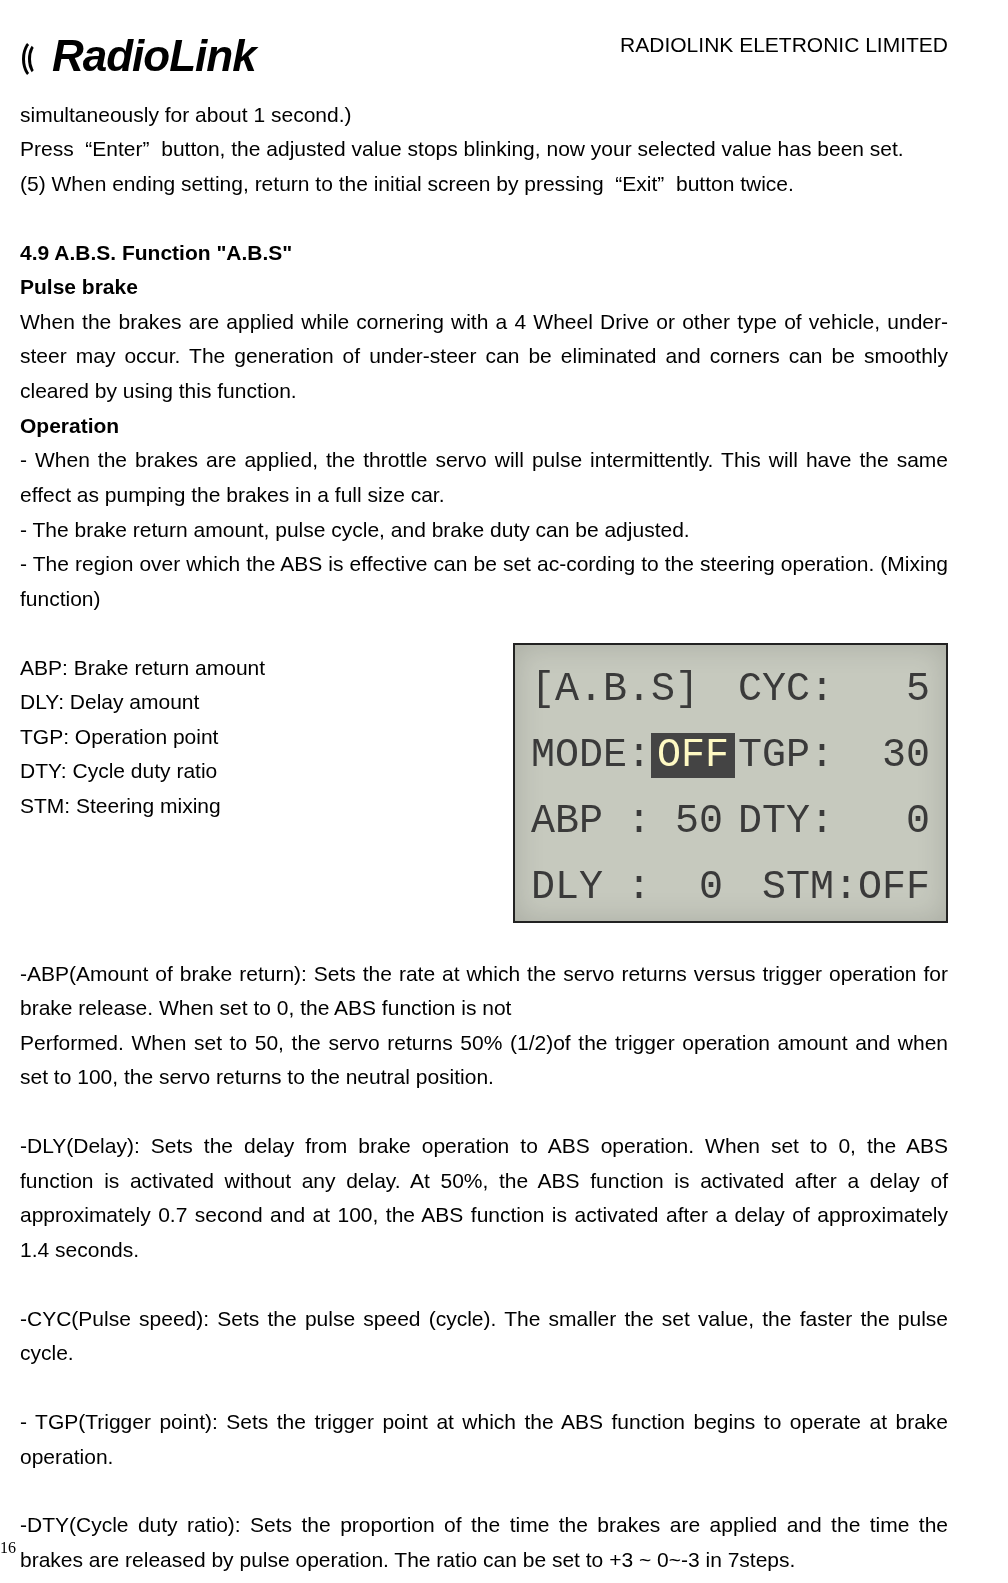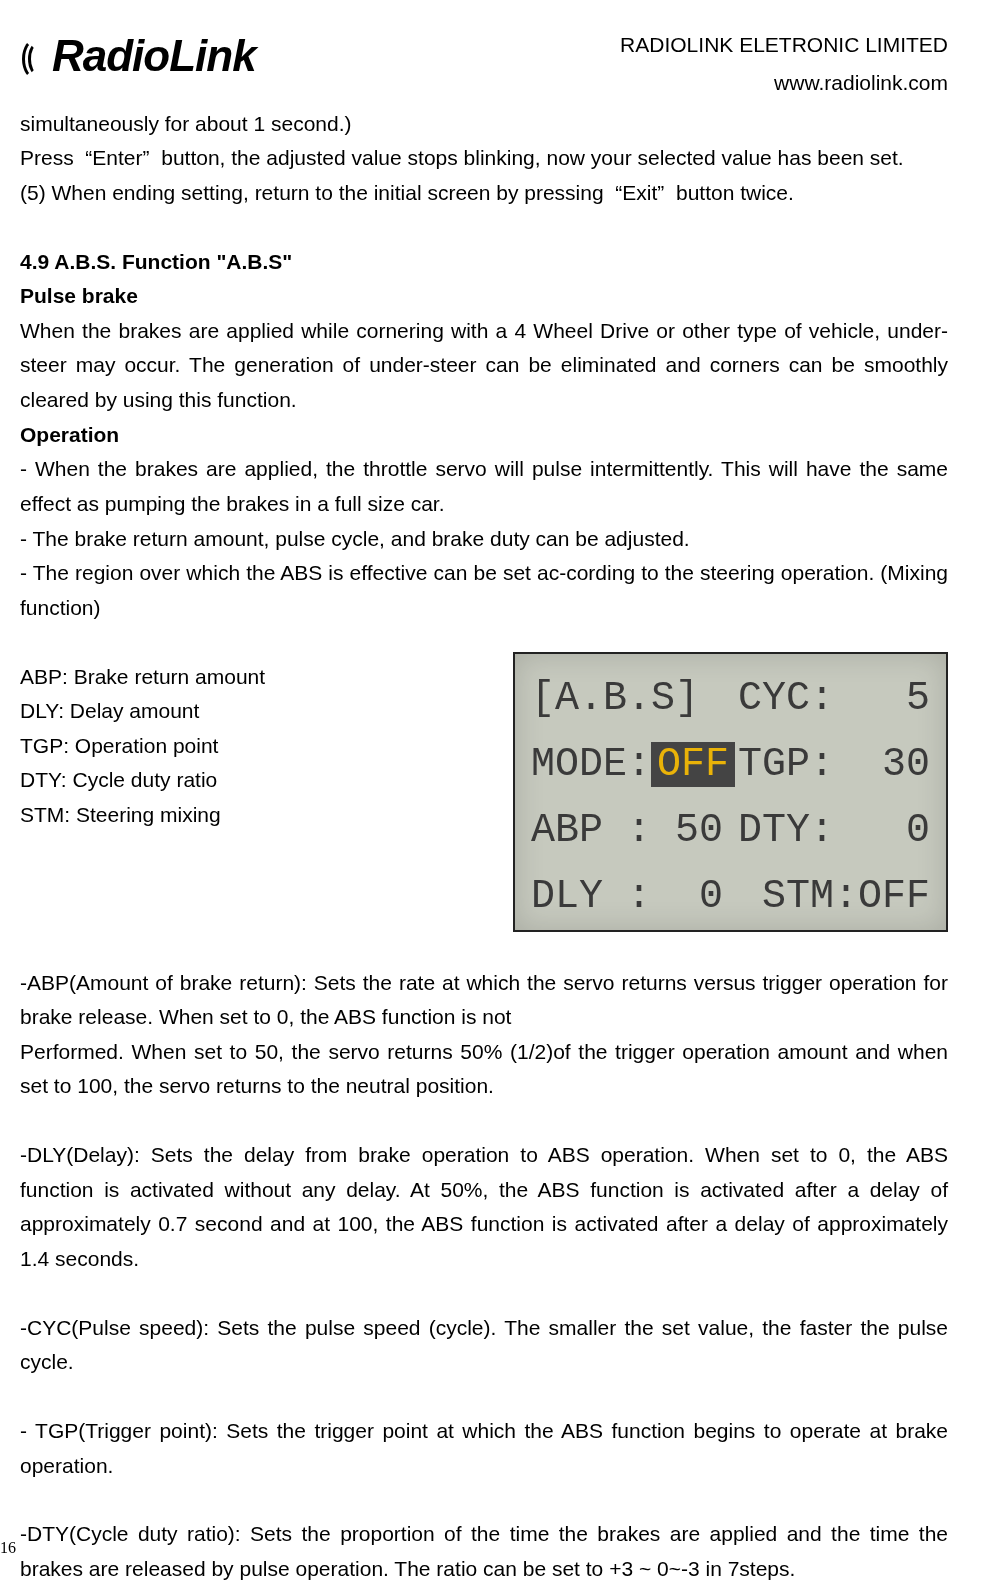--- a/index.html
+++ b/index.html
@@ -80,21 +80,21 @@
       display: flex;
       flex-direction: column;
       justify-content: space-around;
       box-shadow: inset 0 0 30px rgba(0,0,0,.15);
       margin-top: -8px;
     }
     .lcd-row { display: flex; justify-content: space-between; }
     .lcd-cell { white-space: pre; }
     .inv {
       background: #444;
-      color: #eab308;
+      color: #fef9c3;
       padding: 0 6px;
     }
     .page-num {
       position: absolute;
       bottom: 22px;
       left: 0; right: 0;
       text-align: left;
       font-family: "Times New Roman", serif;
       font-size: 16px;
     }
@@ -102,21 +102,20 @@
 </head>
 <body>
 
 <div class="header">
   <div class="logo">
     <span class="logo-waves"></span>
     <span>RadioLink</span>
   </div>
   <div class="header-right">
     <div>RADIOLINK ELETRONIC LIMITED</div>
-    <div>www.radiolink.com</div>
   </div>
 </div>
 
 <div class="content">
   <p>simultaneously for about 1 second.)</p>
   <p>Press &nbsp;“Enter”&nbsp; button, the adjusted value stops blinking, now your selected value has been set.</p>
   <p>(5) When ending setting, return to the initial screen by pressing &nbsp;“Exit”&nbsp; button twice.</p>
   <div class="gap"></div>
   <p class="bold">4.9 A.B.S. Function "A.B.S"</p>
   <p class="bold">Pulse brake</p>

